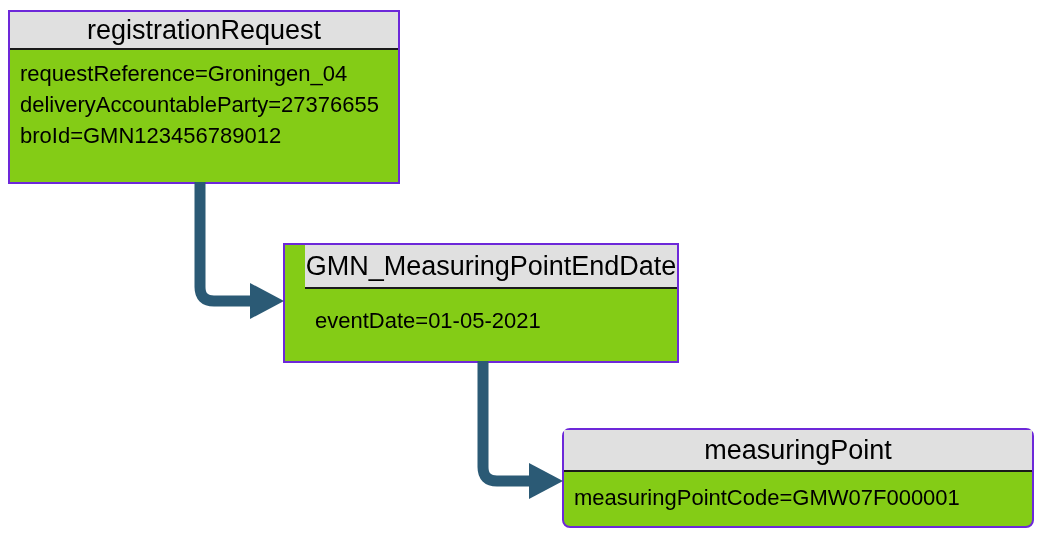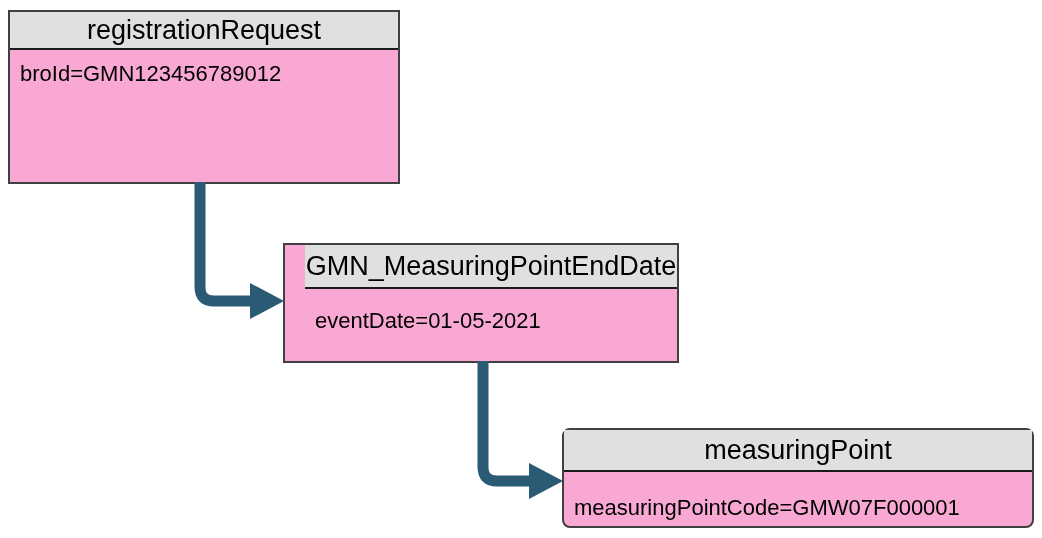--- a/index.html
+++ b/index.html
@@ -11,22 +11,22 @@
       position: relative;
       width: 1042px;
       height: 538px;
       font-family: "Liberation Sans", sans-serif;
       color: #000000;
       overflow: hidden;
     }
     .node {
       position: absolute;
       box-sizing: border-box;
-      background: #f9a8d4;
-      border: 2px solid #404040;
+      background: #84cc16;
+      border: 2px solid #6d28d9;
     }
     .node-header {
       box-sizing: border-box;
       background: #e0e0e0;
       border-bottom: 2px solid #1a1a1a;
       display: flex;
       align-items: center;
       justify-content: center;
       font-size: 27px;
       line-height: 1;
@@ -47,37 +47,39 @@
     
     #node-registration { left: 8px;   top: 10px;  width: 392px; height: 174px; }
     #node-registration .node-header { height: 38px; }
 
     #node-enddate { left: 283px; top: 243px; width: 396px; height: 120px; padding-left: 20px; }
     #node-enddate .node-header { height: 44px; }
     #node-enddate .node-body { padding-top: 16px; }
 
     #node-measuringpoint { left: 562px; top: 428px; width: 472px; height: 100px; border-radius: 8px; }
     #node-measuringpoint .node-header { height: 42px; }
-    #node-measuringpoint .node-body { padding-top: 20px; }
+    #node-measuringpoint .node-body { padding-top: 10px; }
 
     svg.connectors {
       position: absolute;
       left: 0;
       top: 0;
       width: 1042px;
       height: 538px;
       pointer-events: none;
     }
   </style>
 </head>
 <body>
 
 <div class="node" id="node-registration">
   <div class="node-header">registrationRequest</div>
   <div class="node-body">
+    <div class="attr">requestReference=Groningen_04</div>
+    <div class="attr">deliveryAccountableParty=27376655</div>
     <div class="attr">broId=GMN123456789012</div>
   </div>
 </div>
 
 <div class="node" id="node-enddate">
   <div class="node-header">GMN_MeasuringPointEndDate</div>
   <div class="node-body">
     <div class="attr">eventDate=01-05-2021</div>
   </div>
 </div>

